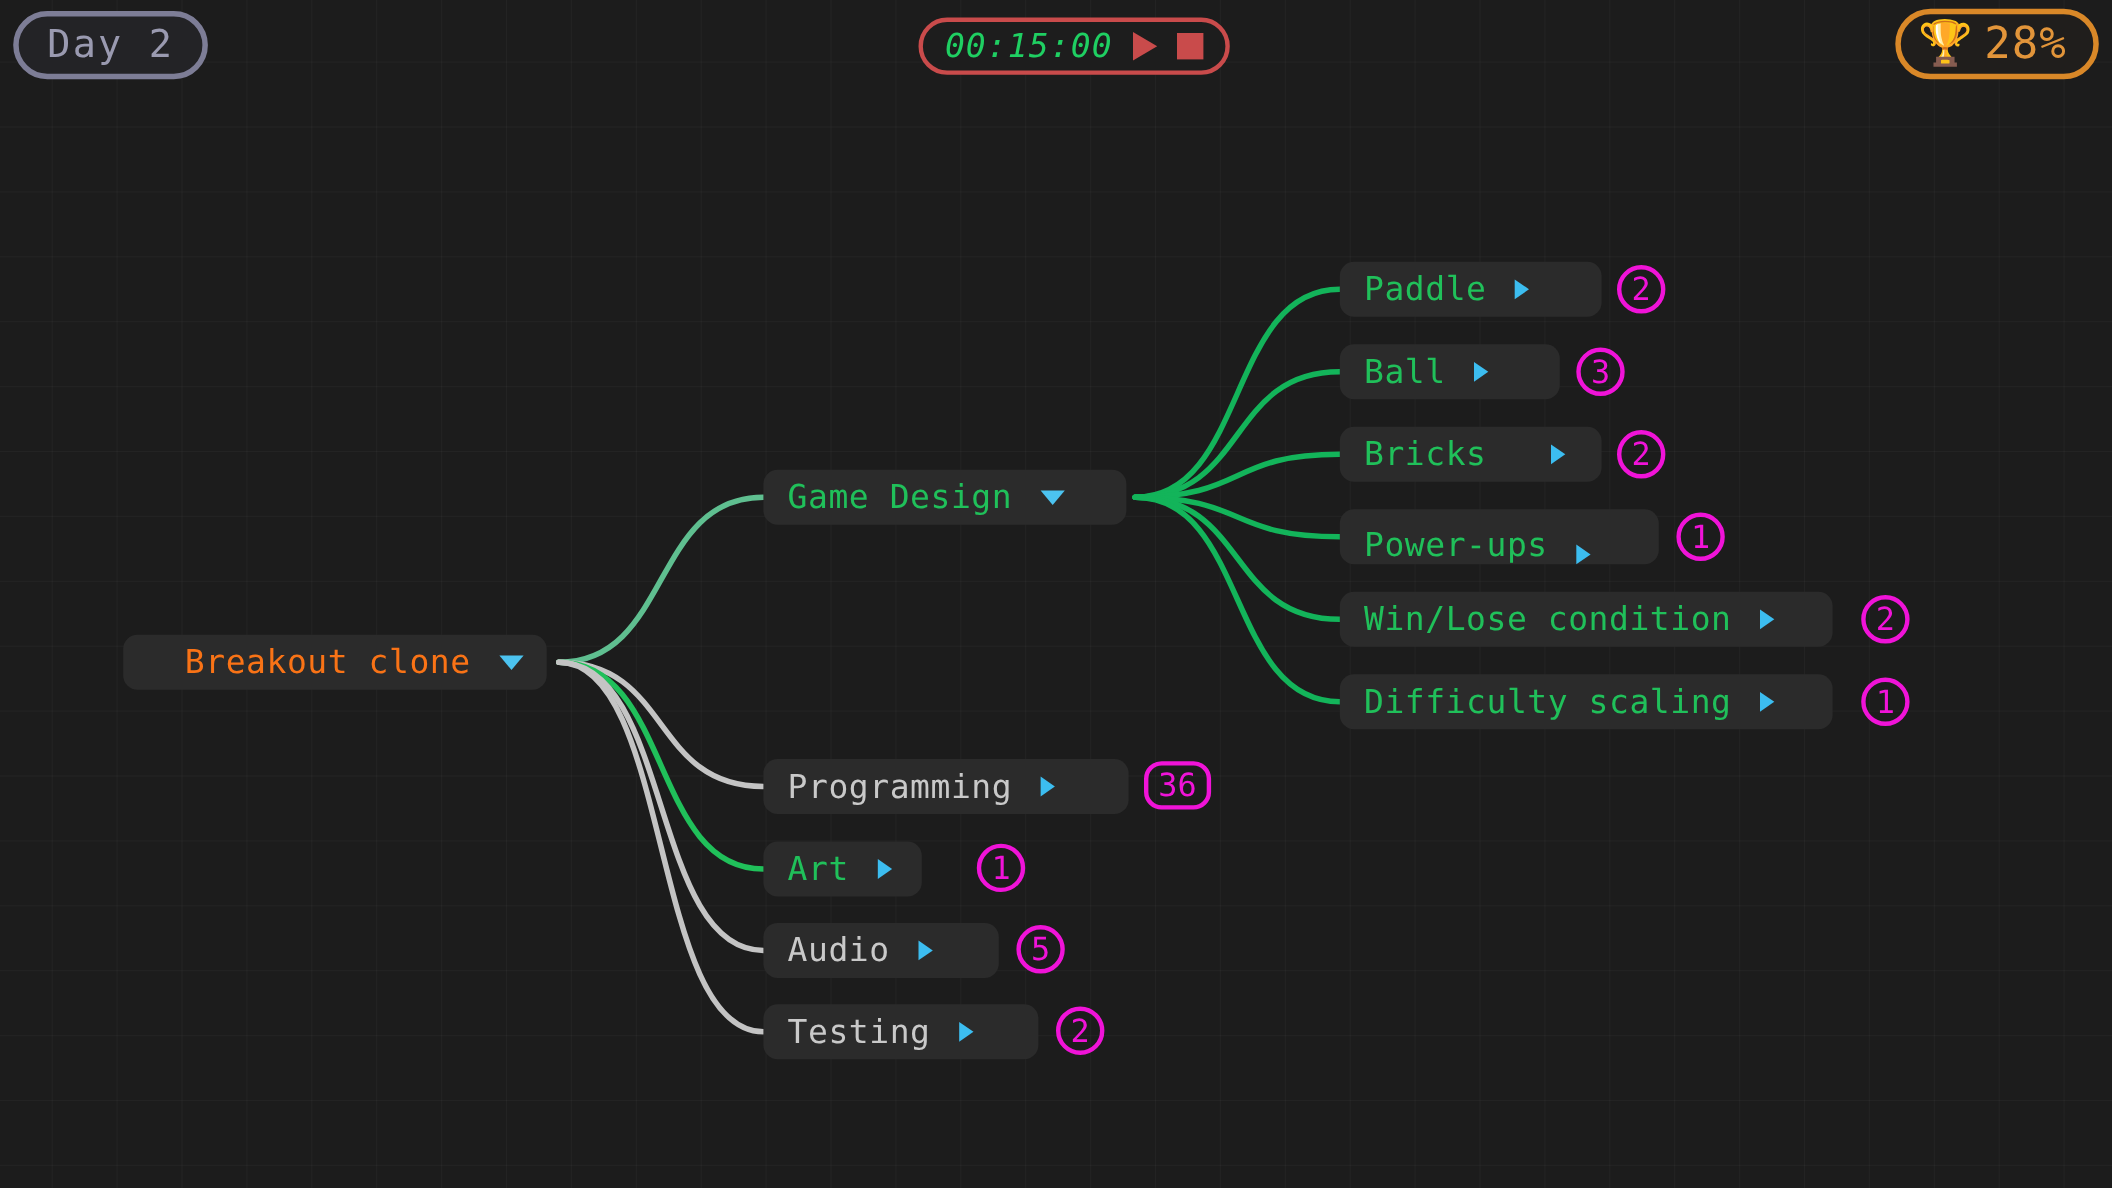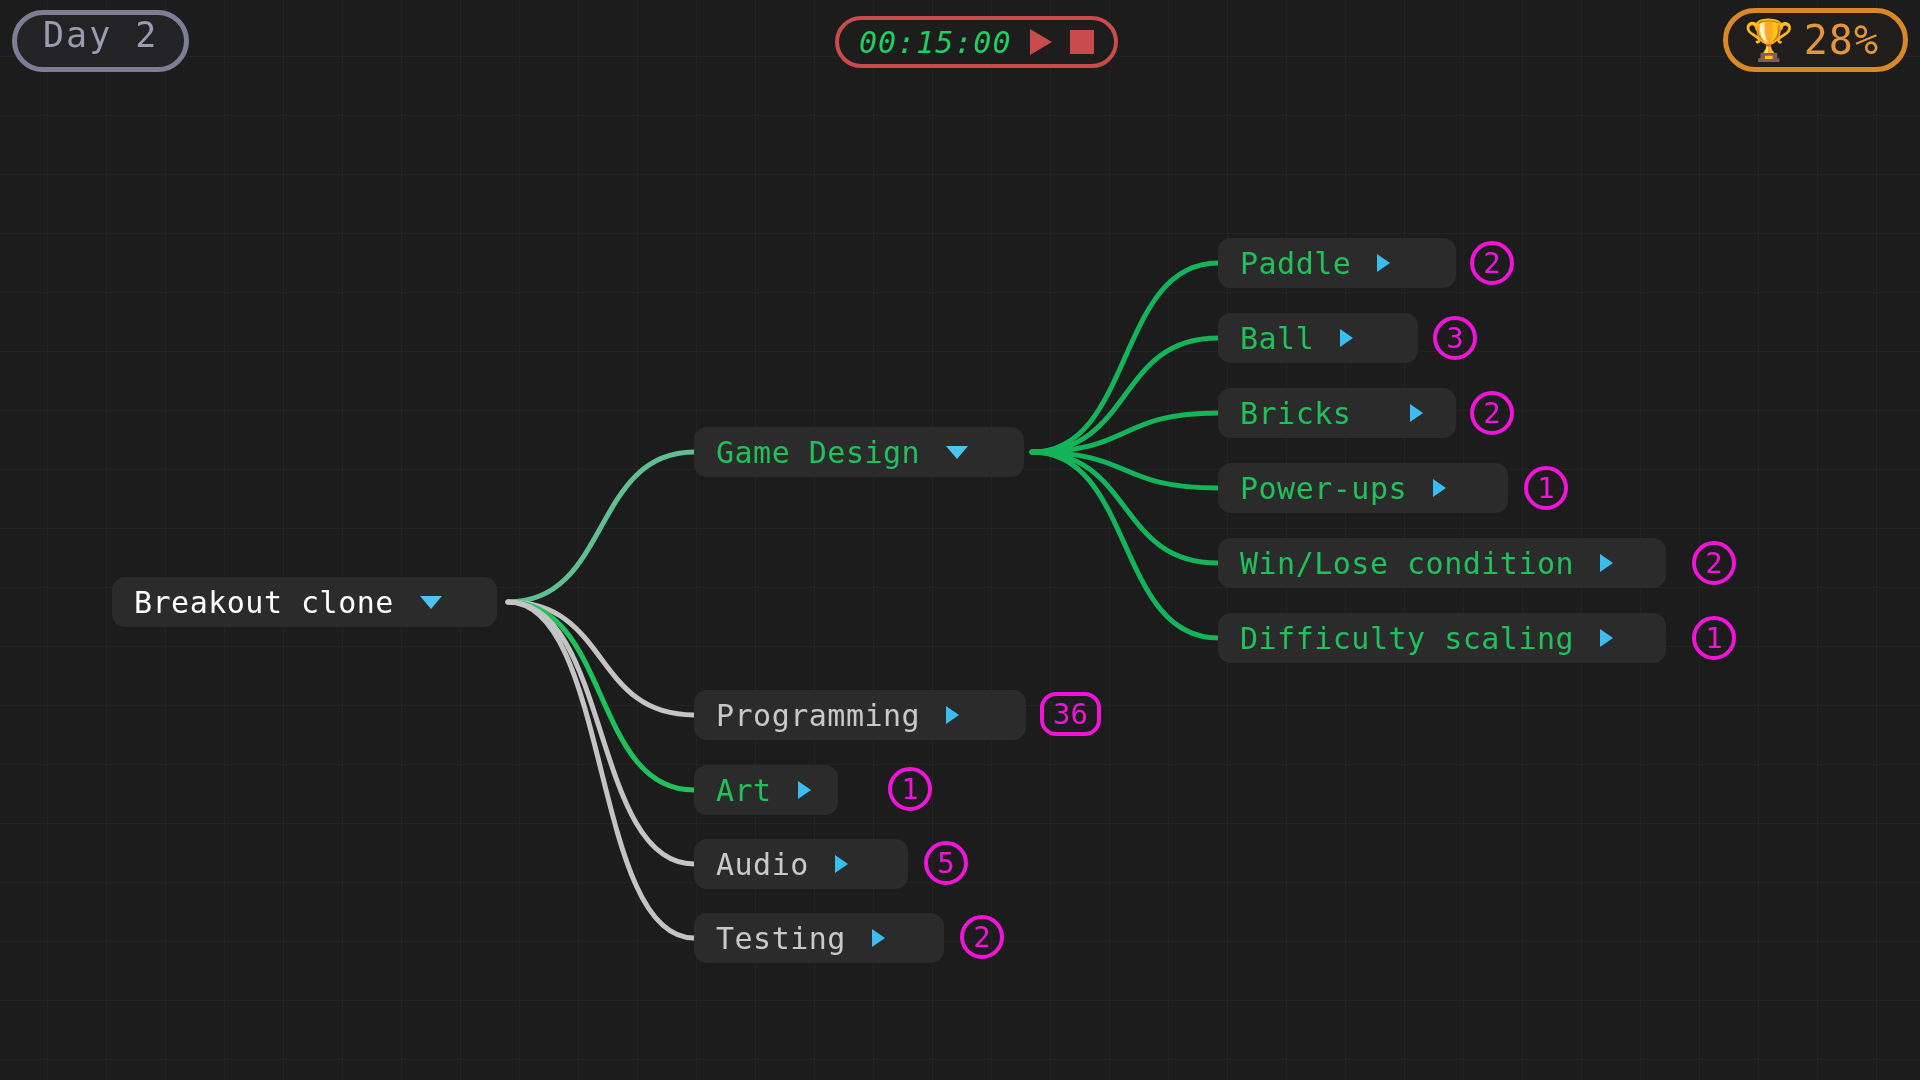--- a/index.html
+++ b/index.html
@@ -17,21 +17,21 @@
       linear-gradient(to right, rgba(255,255,255,0.030) 1px, transparent 1px),
       linear-gradient(to bottom, rgba(255,255,255,0.030) 1px, transparent 1px);
     background-size:59px 59px;
     background-position:-12px -3px;
   }
 
   
   .day-badge {
     position:absolute; left:12px; top:10px;
     height:62px; padding:0 26px;
-    display:flex; 
+    display:flex; align-items:center;
     border:5px solid #7d7d96; border-radius:34px;
     background:#232326;
     color:#9a9ab0; font-size:35px; letter-spacing:2px;
   }
   .timer {
     position:absolute; left:835px; top:16px;
     height:52px; padding:0 20px;
     display:flex; align-items:center; gap:18px;
     border:4px solid #c94b4b; border-radius:28px;
     background:#1d1d1d;
@@ -62,21 +62,21 @@
     display:flex; align-items:center;
     height:50px;
     padding:0 22px;
     border-radius:13px;
     background:#2b2b2b;
     white-space:nowrap;
   }
   .node-label { font-size:30px; letter-spacing:0.5px; }
   .node.done  .node-label { color:#20c05a; }
   .node.todo  .node-label { color:#c9c9c9; }
-  .node.root  .node-label { color:#ffffff; }
+  .node.root  .node-label { color:#f97316;margin-left:34px; }
 
   .caret { margin-left:26px; width:0; height:0; }
   .caret.down {
     border-left:11px solid transparent;
     border-right:11px solid transparent;
     border-top:13px solid #4cc3f0;
   }
   .caret.right {
     border-top:9px solid transparent;
     border-bottom:9px solid transparent;
@@ -163,21 +163,21 @@
       <div class="node done" style="left: 1218px; top: 313px; width: 200px;">
         <span class="node-label">Ball</span>
         <span class="caret right"></span>
       </div>
       <div class="badge" style="left: 1433px; top: 316px;">3</div>
       <div class="node done" style="left: 1218px; top: 388px; width: 238px; gap: 33px;">
         <span class="node-label">Bricks</span>
         <span class="caret right"></span>
       </div>
       <div class="badge" style="left: 1470px; top: 391px;">2</div>
-      <div class="node done" style="left: 1218px; top: 463px; width: 290px;">
+      <div class="node done" style="left: 1218px; top: 463px; width: 290px; align-items: flex-end;">
         <span class="node-label">Power-ups</span>
         <span class="caret right"></span>
       </div>
       <div class="badge" style="left: 1524px; top: 466px;">1</div>
       <div class="node done" style="left: 1218px; top: 538px; width: 448px;">
         <span class="node-label">Win/Lose condition</span>
         <span class="caret right"></span>
       </div>
       <div class="badge" style="left: 1692px; top: 541px;">2</div>
       <div class="node done" style="left: 1218px; top: 613px; width: 448px;">

